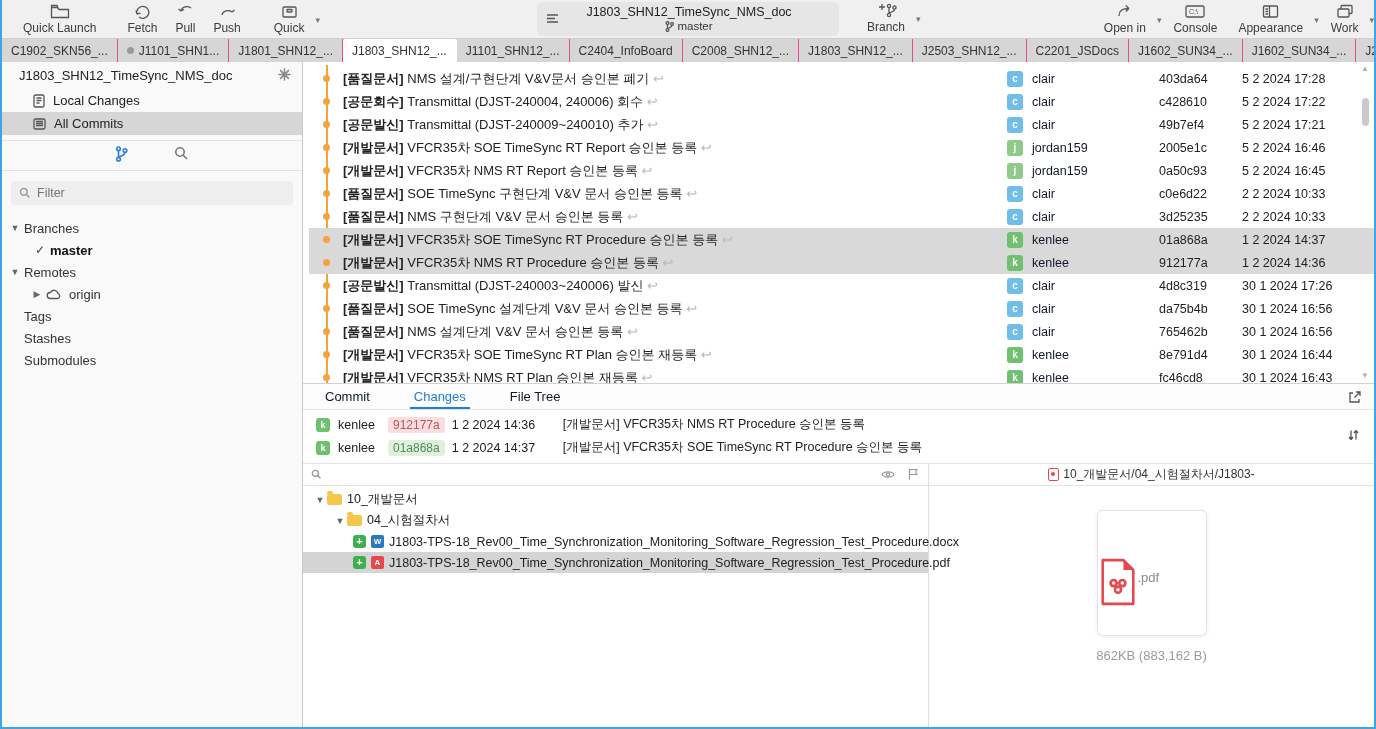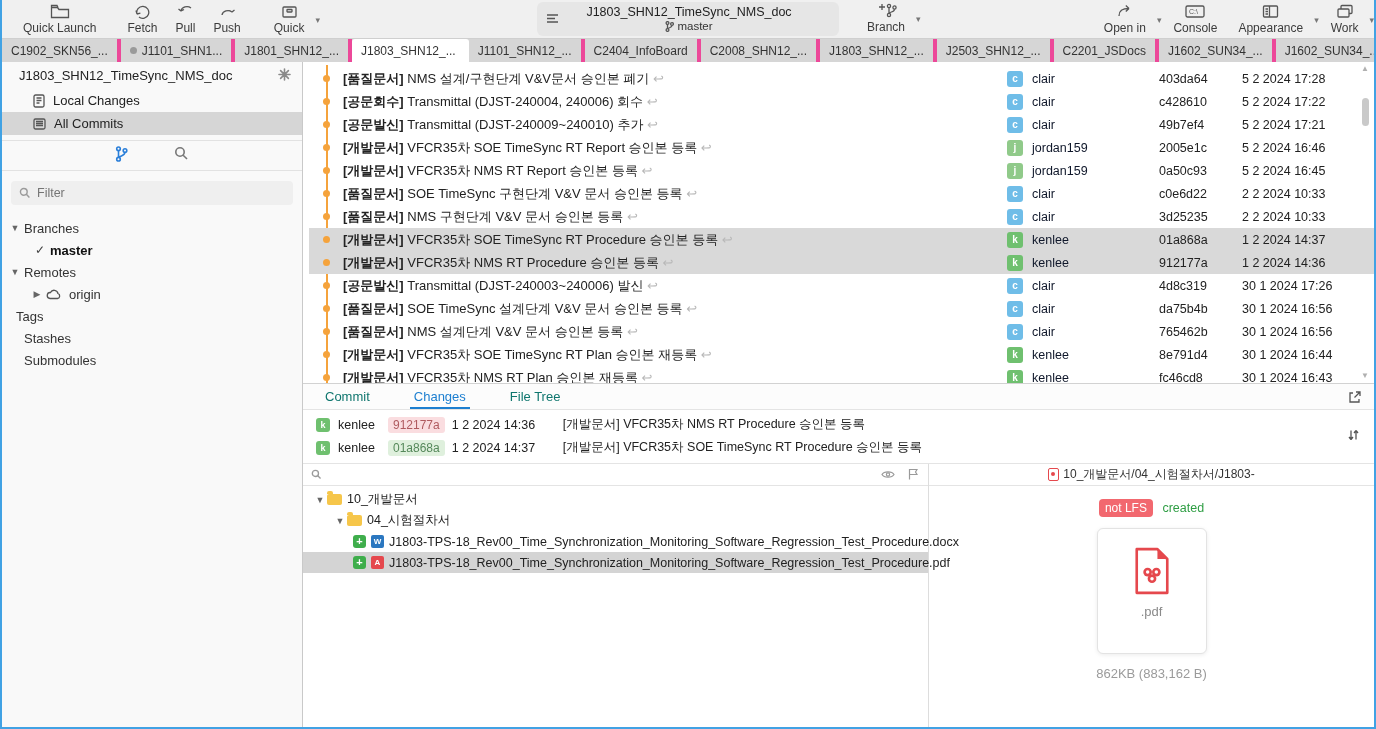--- a/index.html
+++ b/index.html
@@ -28,21 +28,21 @@
   .repo-box .ham { margin:0 0 0 9px; color:#555; }
   .repo-center { flex:1; text-align:center; line-height:1.15; padding-right:20px; }
   .repo-name { font-size:12.5px; color:#222; }
   .repo-branch { font-size:11.5px; color:#333; display:flex; align-items:center; justify-content:center; gap:3px; }
   .branch-btn { position:absolute; left:calc(50% + 170px); top:2px; display:flex; }
   .tb-right { margin-left:auto; display:flex; margin-right:0; }
   svg.lic { stroke:#555; fill:none; stroke-width:1.3; }
 
   
   .tabbar { height:24px; background:#d6d6d6; border-top:1px solid #cfcfcf; display:flex; align-items:stretch; flex:none; font-size:12px; color:#333; }
-  .rtab { display:flex; align-items:center; padding:0 9px; border-right:4px solid #ec4899; white-space:nowrap; cursor:default; }
+  .rtab { display:flex; align-items:center; padding:0 9px; border-right:1px solid #ec4899; white-space:nowrap; cursor:default; }
   .rtab.active { background:#fff; border-right-color:transparent; border-radius:3px 3px 0 0; }
   .rtab .tdot { width:7px; height:7px; border-radius:50%; background:#9a9a9a; margin-right:5px; }
 
   
   .main { flex:1; display:flex; min-height:0; }
   .sidebar { width:301px; flex:none; background:#f9f9f9; border-right:1px solid #c9c9c9; display:flex; flex-direction:column; }
   .sb-head { height:27px; display:flex; align-items:center; }
   .sb-title { margin-left:17px; font-size:13px; color:#222; }
   .sb-gear { margin-left:auto; margin-right:11px; }
   .sb-item { height:23px; display:flex; align-items:center; font-size:13px; color:#222; }
@@ -78,21 +78,21 @@
   .chash { width:83px; flex:none; font-size:12.5px; color:#222; }
   .cdate { width:112px; flex:none; font-size:12.5px; color:#222; }
   .vscroll { position:absolute; right:2px; top:2px; bottom:2px; width:14px; display:flex; flex-direction:column; align-items:center; }
   .varrow { font-size:8px; color:#b0b0b0; line-height:10px; }
   .vthumb { width:7px; height:28px; border-radius:4px; background:#c9c9c9; margin-top:24px; }
   .vspacer { flex:1; }
 
   
   .panel-tabs { height:27px; border-top:1px solid #d2d2d2; border-bottom:1px solid #e4e4e4; background:#fcfcfc;
                 display:flex; align-items:center; padding-left:22px; gap:44px; flex:none; position:relative; }
-  .ptab { font-size:13px; color:#0f766e; height:100%; display:flex; align-items:center; position:relative; }
+  .ptab { font-size:13px; color:#0f172a; height:100%; display:flex; align-items:center; position:relative; }
   .ptab.active { color:#1D7FD0; }
   .ptab.active::after { content:""; position:absolute; left:-4px; right:-4px; bottom:0; height:2px; background:#1D7FD0; }
   .ext-ic { position:absolute; right:12px; top:6px; }
   .ddetails { padding:3px 0 4px 0; border-bottom:1px solid #e4e4e4; position:relative; flex:none; }
   .drow { height:23px; display:flex; align-items:center; padding-left:13px; font-size:12.5px; color:#222; }
   .drow .avatar { width:14px; height:14px; font-size:9px; }
   .dname { width:50px; margin-left:8px; }
   .dhash { padding:1px 5px; border-radius:3px; font-size:12px; margin-right:7px; }
   .dhash.removed { background:#FADDE0; color:#B05B60; }
   .dhash.added { background:#DFF0DD; color:#55885A; }
@@ -120,22 +120,22 @@
   
   .rpane { width:445px; flex:none; display:flex; flex-direction:column; }
   .pathrow { height:22px; border-bottom:1px solid #e4e4e4; display:flex; align-items:center; justify-content:center;
              font-size:12px; color:#333; gap:4px; flex:none; }
   .pdficon-sm { width:11px; height:13px; border:1.5px solid #E5484D; border-radius:2px; position:relative; flex:none; }
   .pdficon-sm::after { content:""; position:absolute; left:2px; top:3px; width:4px; height:4px; border-radius:50%; background:#E5484D; }
   .pbody { flex:1; text-align:center; }
   .lfsline { margin-top:15px; font-size:12.5px; }
   .lfs-badge { background:#F2686F; color:#fff; padding:2px 6px; border-radius:4px; font-size:12px; }
   .created { color:#2F9E44; margin-left:6px; }
-  .pcard { width:110px; height:126px; margin:13px auto 0 auto; background:#fff; border:1px solid #e3e3e3; border-radius:6px;
-           box-shadow:0 1px 4px rgba(0,0,0,.08); display:flex; flex-direction:column; align-items:center; }
+  .pcard { width:110px; height:126px; margin:24px auto 0 auto; background:#fff; border:1px solid #e3e3e3; border-radius:6px;
+           box-shadow:0 1px 4px rgba(0,0,0,.08); display:flex; align-items:center; }
   .pcard .ext { color:#8a8a8a; font-size:13px; margin-top:9px; }
   .psize { margin-top:12px; color:#9b9b9b; font-size:13px; }
 </style>
 </head>
 <body>
 
 <div class="window">
 
 
   <div class="toolbar">
@@ -379,21 +379,21 @@
         <div class="t-row">
           <span class="caret" style="margin-left:28px">▶</span>
           <span style="margin:0 5px 0 2px;display:flex">
               <svg class="lic" width="16" height="11" viewBox="0 0 16 11">
                 <path d="M4 9.5 a3 3 0 0 1 .5 -6 a4 4 0 0 1 7.5 1 a2.6 2.6 0 0 1 -.5 5 z"></path>
               </svg>
             </span>
           <span class="t-lab">origin</span>
         </div>
         <div class="t-row">
-          <span class="t-lab" style="margin-left:14px">Tags</span>
+          <span class="t-lab" style="margin-left:22px">Tags</span>
         </div>
         <div class="t-row">
           <span class="t-lab" style="margin-left:22px">Stashes</span>
         </div>
         <div class="t-row">
           <span class="t-lab" style="margin-left:22px">Submodules</span>
         </div>
       </div>
     </div>
 
@@ -650,24 +650,20 @@
   </div>
             </div>
         </div>
 
         <div class="rpane">
           <div class="pathrow">
             <span class="pdficon-sm"></span>
             <span>10_개발문서/04_시험절차서/J1803-</span>
           </div>
           <div class="pbody">
-            <div class="lfsline">
-              <span class="lfs-badge">not LFS</span>
-              <span class="created">created</span>
-            </div>
             <div class="pcard">
               <svg width="40" height="48" viewBox="0 0 36 44" style="margin-top:18px">
                 <path d="M4 2 h19 l9 9 v31 h-28 z" fill="#fff" stroke="#E5484D" stroke-width="2.4" stroke-linejoin="round"></path>
                 <path d="M23 2 l9 9 h-9 z" fill="#E5484D"></path>
                 <circle cx="14" cy="23" r="4" fill="#E5484D"></circle>
                   <circle cx="22" cy="23" r="4" fill="#E5484D"></circle>
                   <circle cx="18" cy="29" r="4" fill="#E5484D"></circle>
                 <circle cx="14" cy="23" r="1.6" fill="#fff"></circle>
                   <circle cx="22" cy="23" r="1.6" fill="#fff"></circle>
                   <circle cx="18" cy="29" r="1.6" fill="#fff"></circle>

